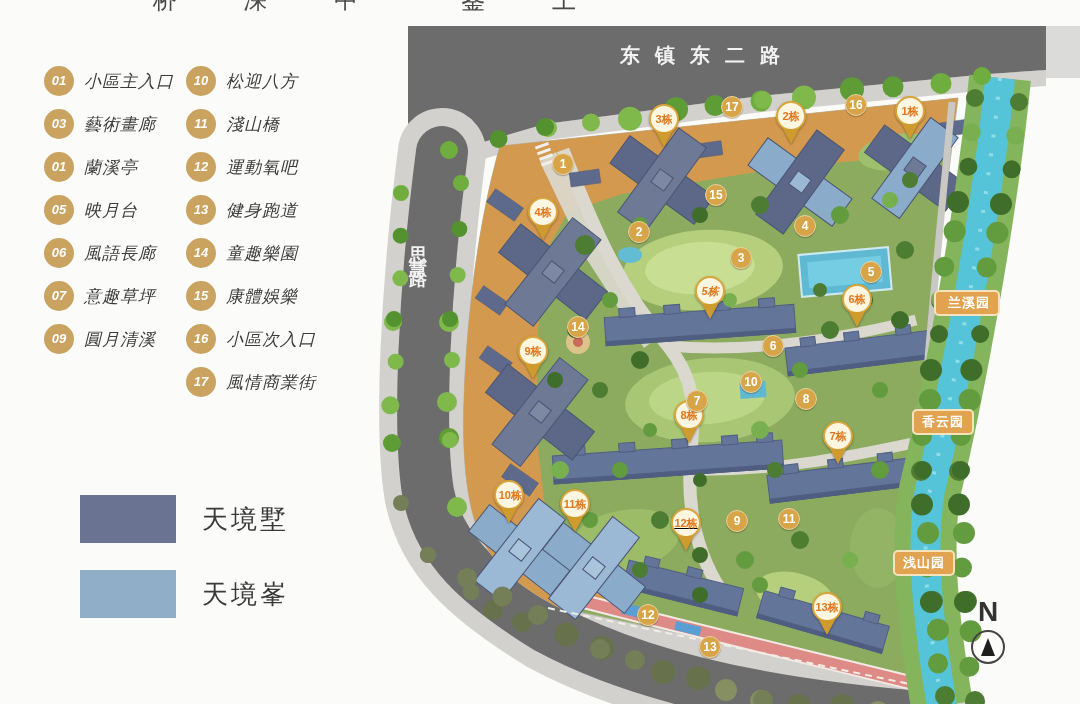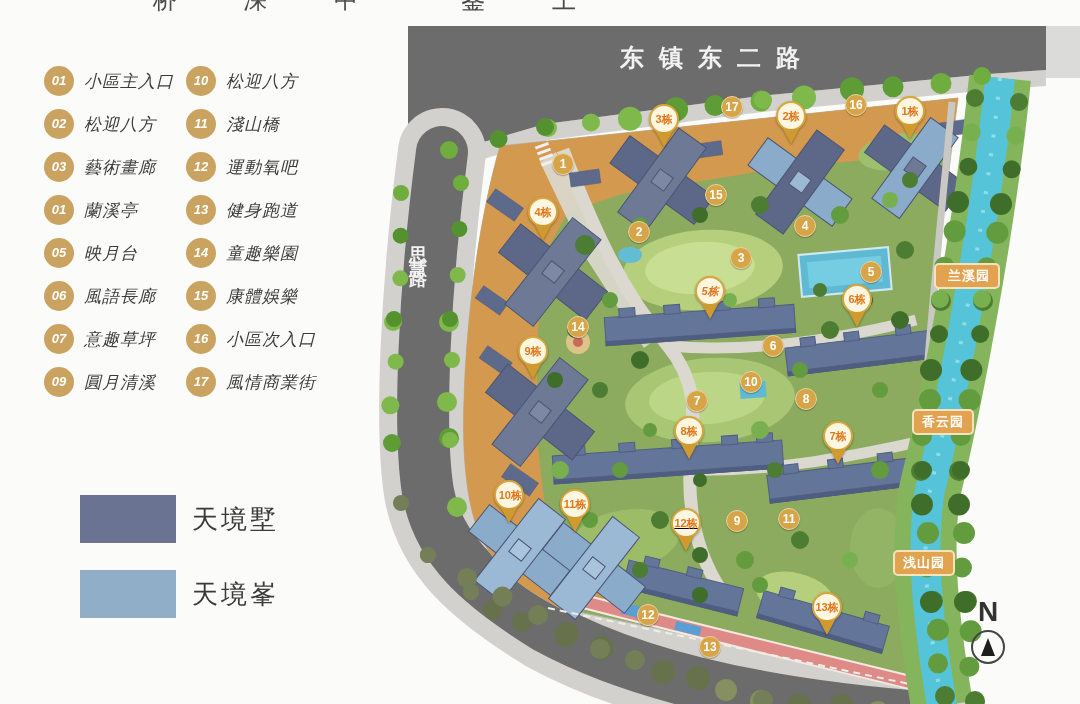--- a/index.html
+++ b/index.html
@@ -13,23 +13,23 @@
   #legend{position:absolute;left:0;top:0;width:360px;height:704px;z-index:3;}
   .legend-col{position:absolute;top:66px;}
   #legend-col1{left:44px;} #legend-col2{left:186px;}
   .legend-item{display:flex;align-items:center;height:30px;margin-bottom:13px;font-style:italic;}
   .legend-num{width:30px;height:30px;border-radius:50%;background:#c9a35f;color:#fff;
               font-size:13px;font-weight:bold;line-height:30px;text-align:center;flex:0 0 30px;}
   .legend-label{margin-left:10px;font-size:17px;color:#3c3c3c;white-space:nowrap;letter-spacing:1px;}
   #legend-swatches{position:absolute;left:80px;top:495px;}
   .swatch-row{display:flex;align-items:center;height:48px;margin-bottom:27px;}
   .swatch{width:96px;height:48px;}
-  .swatch-label{margin-left:16px;font-size:26px;color:#3a3a3a;letter-spacing:3px;white-space:nowrap;}
+  .swatch-label{margin-left:26px;font-size:26px;color:#3a3a3a;letter-spacing:3px;white-space:nowrap;}
   
-  .road-label-top{position:absolute;left:620px;top:42px;font-size:24px;color:#f2f2f2;
+  .road-label-top{position:absolute;left:620px;top:42px;font-size:20px;color:#f2f2f2;
                   letter-spacing:15px;font-weight:bold;z-index:2;white-space:nowrap;}
   .road-label-left{position:absolute;left:406px;top:232px;font-size:18px;color:#f2f2f2;
                    letter-spacing:12px;font-weight:bold;z-index:2;writing-mode:vertical-rl;}
   
   #markers{position:absolute;inset:0;z-index:2;}
   .pin{position:absolute;width:32px;text-align:center;transform:translate(-50%,-16px);
        filter:drop-shadow(0 1px 1px rgba(0,0,0,.35));}
   .pin-c{width:30px;height:30px;margin:0 auto;border-radius:50%;background:#fdf6e0;
          border:2px solid #d8a63c;color:#e0791e;font-weight:bold;font-size:11px;
          line-height:27px;box-sizing:border-box;}
@@ -386,21 +386,21 @@
         <div class="pin-t"></div>
       </div>
       <div class="pin" style="left: 857px; top: 300px;">
         <div class="pin-c">6栋</div>
         <div class="pin-t"></div>
       </div>
       <div class="pin" style="left: 838px; top: 437px;">
         <div class="pin-c">7栋</div>
         <div class="pin-t"></div>
       </div>
-      <div class="pin" style="left: 689px; top: 432px;">
+      <div class="pin" style="left: 689px; top: 416px;">
         <div class="pin-c">8栋</div>
         <div class="pin-t"></div>
       </div>
       <div class="pin" style="left: 533px; top: 352px;">
         <div class="pin-c">9栋</div>
         <div class="pin-t"></div>
       </div>
       <div class="pin" style="left: 509px; top: 496px; text-align: right;">
         <div class="pin-c">10栋</div>
         <div class="pin-t"></div>
@@ -427,43 +427,39 @@
       <div class="amk" style="left: 806px; top: 399px;">8</div>
       <div class="amk" style="left: 737px; top: 521px;">9</div>
       <div class="amk" style="left: 751px; top: 382px;">10</div>
       <div class="amk" style="left: 789px; top: 519px;">11</div>
       <div class="amk" style="left: 648px; top: 615px;">12</div>
       <div class="amk" style="left: 710px; top: 647px;">13</div>
       <div class="amk" style="left: 578px; top: 327px;">14</div>
       <div class="amk" style="left: 716px; top: 195px;">15</div>
       <div class="amk" style="left: 856px; top: 105px;">16</div>
       <div class="amk" style="left: 732px; top: 107px;">17</div>
-      <div class="badge" style="left: 967px; top: 276px; padding-left: 12px;">兰溪园</div>
+      <div class="badge" style="left: 967px; top: 303px; padding-left: 12px;">兰溪园</div>
       <div class="badge" style="left: 943px; top: 422px;">香云园</div>
       <div class="badge" style="left: 924px; top: 563px;">浅山园</div>
     </div>
 
   <div class="compass">
     <div class="compass-n">N</div>
     <div class="compass-circle">
         <span class="needle"></span>
       </div>
   </div>
 
   <div id="legend">
     <div id="legend-col1" class="legend-col">
         <div class="legend-item">
           <div class="legend-num">01</div>
           <div class="legend-label">小區主入口</div>
         </div>
         <div class="legend-item">
-          <div class="legend-num">02</div>
-          <div class="legend-label">松迎八方</div>
-        </div>
-        <div class="legend-item">
           <div class="legend-num">03</div>
           <div class="legend-label">藝術畫廊</div>
         </div>
         <div class="legend-item">
           <div class="legend-num">01</div>
           <div class="legend-label">蘭溪亭</div>
         </div>
         <div class="legend-item">
           <div class="legend-num">05</div>
           <div class="legend-label">映月台</div>

